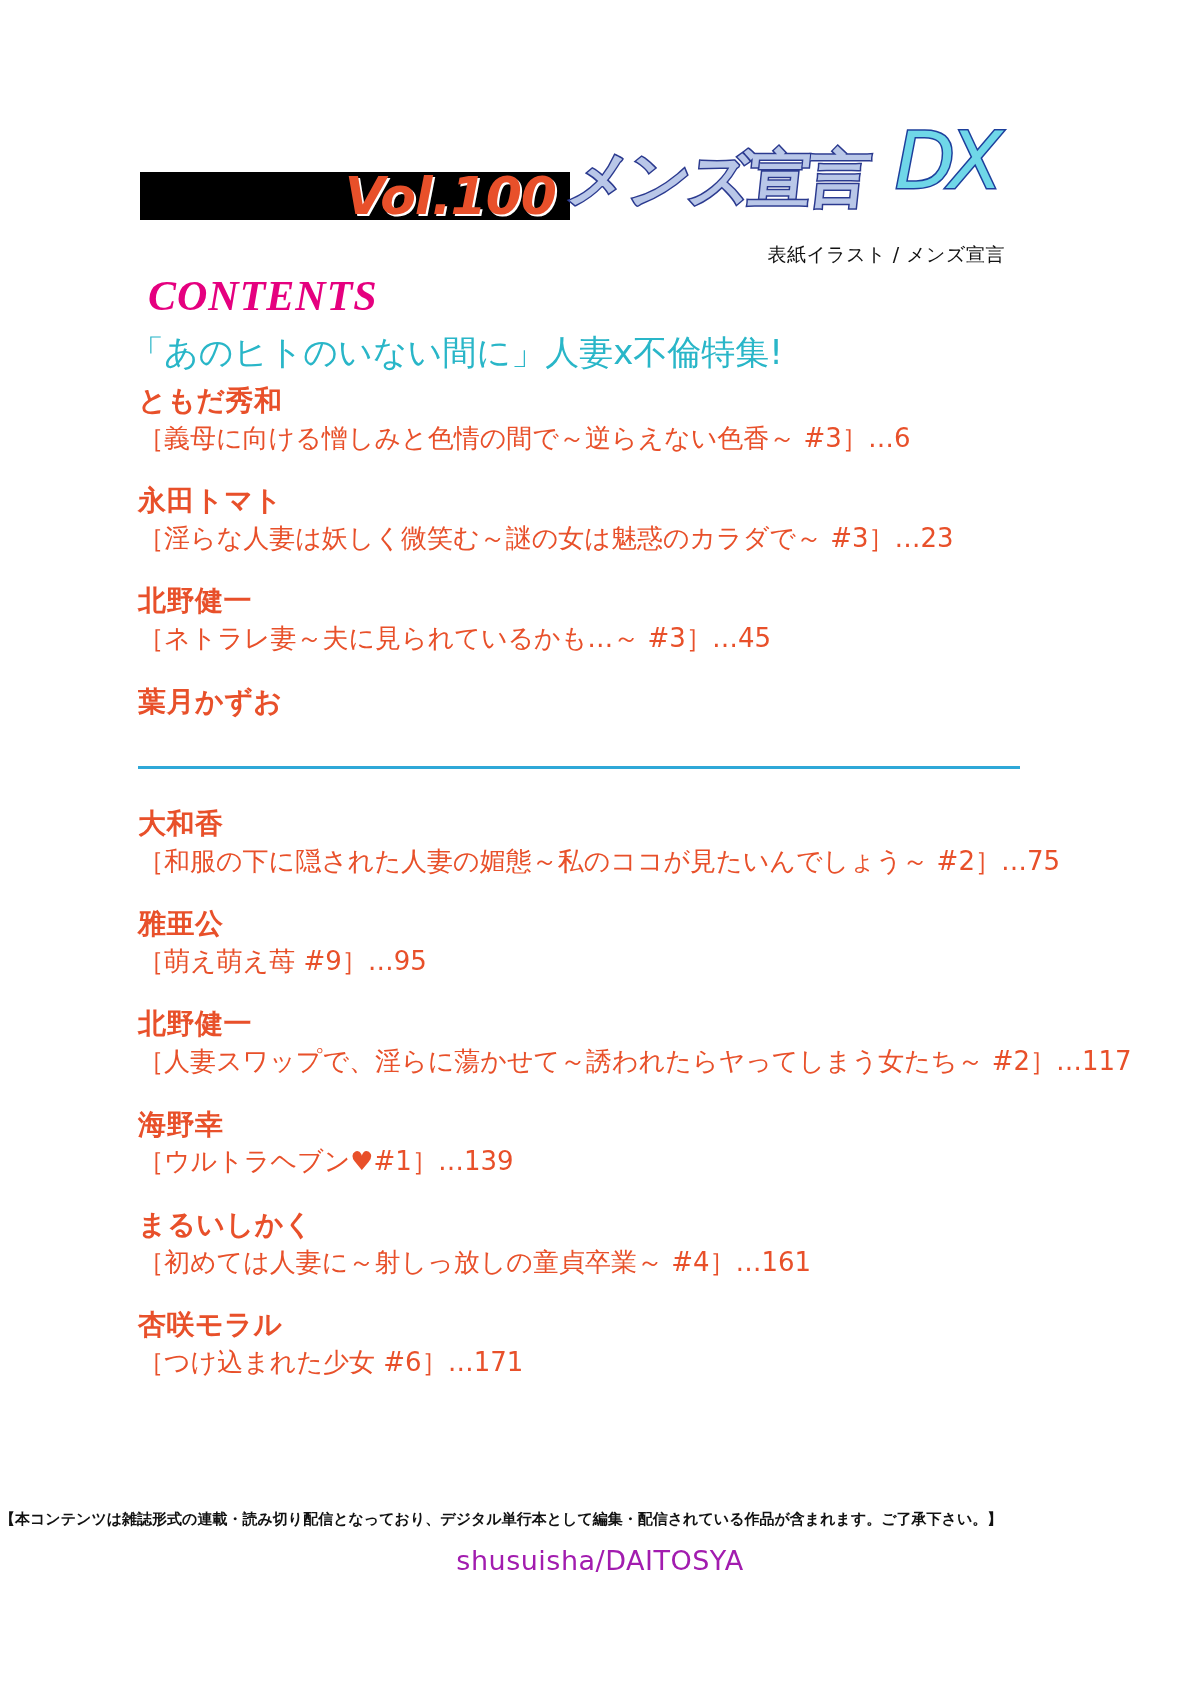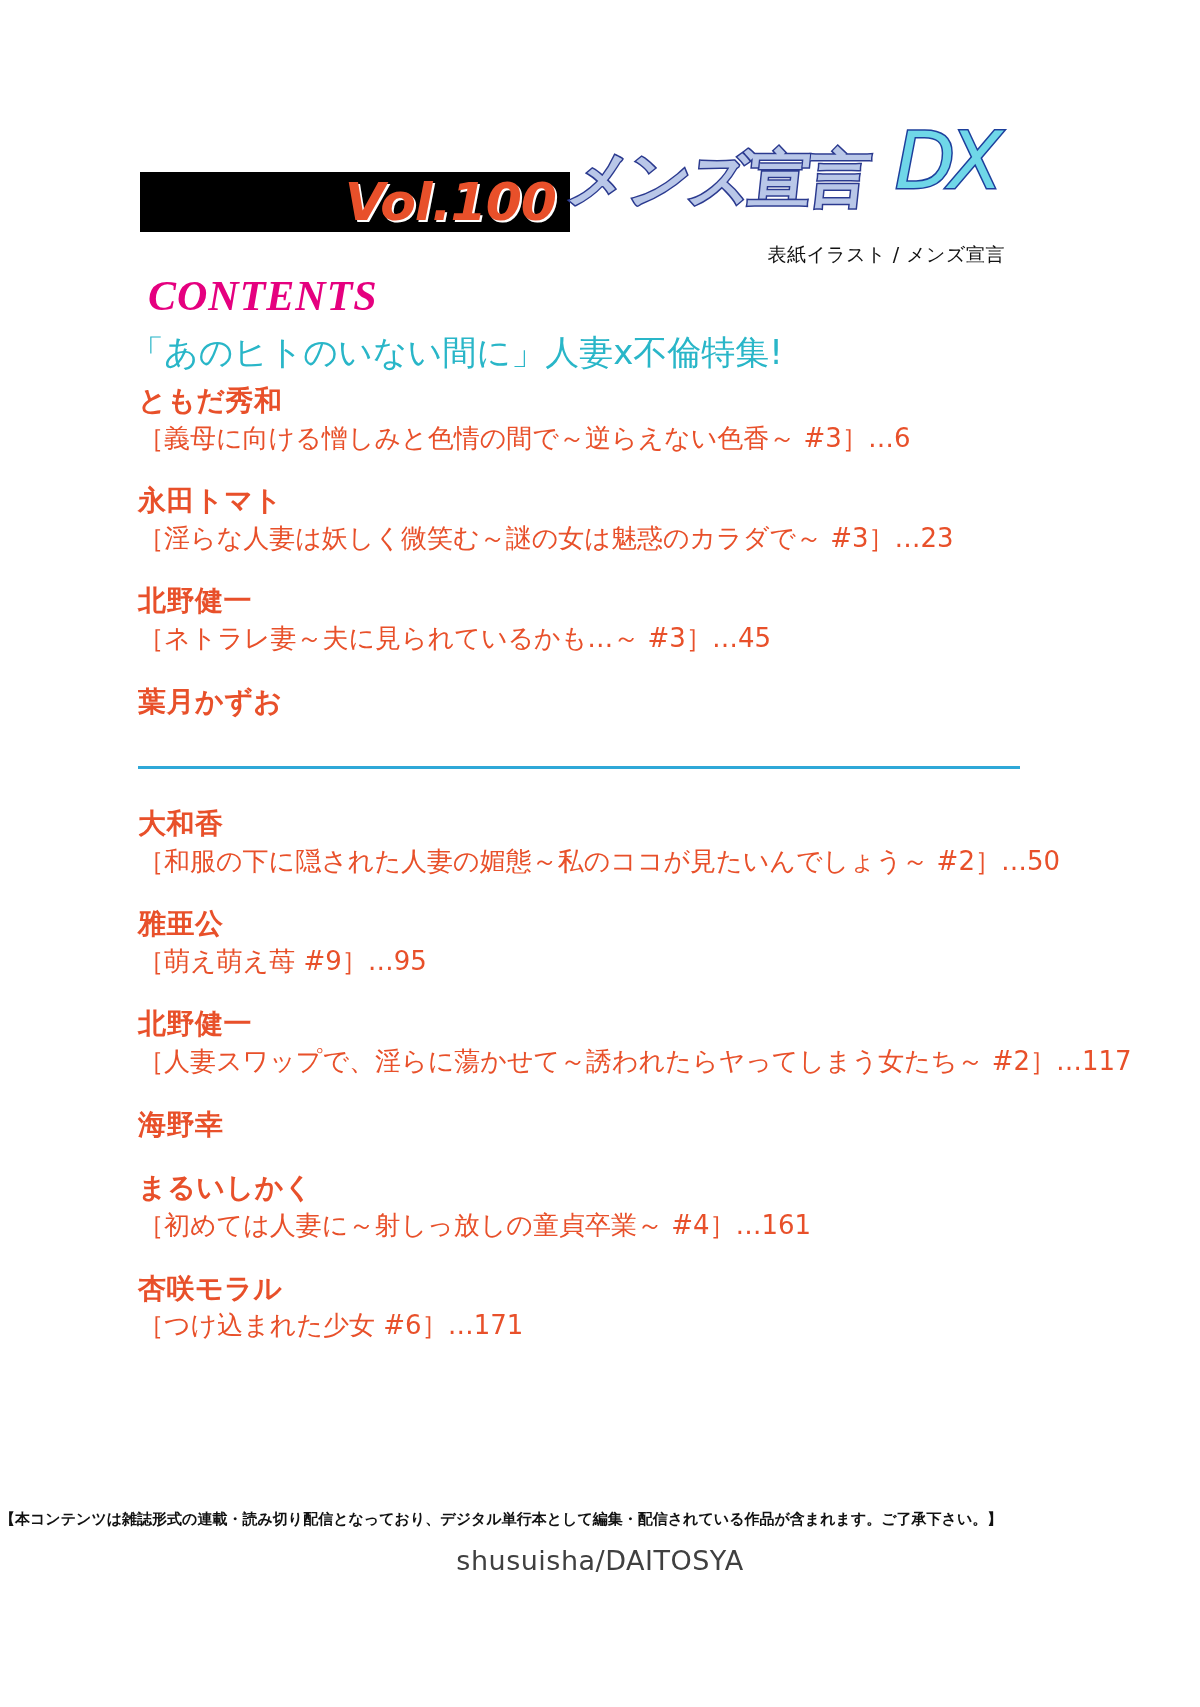--- a/index.html
+++ b/index.html
@@ -21,21 +21,21 @@
     top: 110px;
     left: 0;
     width: 1200px;
     height: 150px;
   }
   .vol-bar {
     position: absolute;
     left: 140px;
     top: 62px;
     width: 430px;
-    height: 60px;
+    height: 48px;
     background: #000000;
     display: flex;
     align-items: center;
     justify-content: flex-end;
     padding-right: 14px;
     box-sizing: border-box;
   }
   .vol-text {
     color: #e8502a;
     font-size: 52px;
@@ -157,21 +157,21 @@
     font-weight: bold;
     letter-spacing: 0px;
   }
   .publisher {
     position: absolute;
     left: 0;
     top: 1545px;
     width: 1200px;
     text-align: center;
     font-size: 27px;
-    color: #404040;
+    color: #a21caf;
     letter-spacing: 0.5px;
   }
 </style>
 </head>
 <body>
 
 <div class="masthead">
   <div class="vol-bar">
     <span class="vol-text">Vol.100</span>
   </div>
@@ -201,32 +201,33 @@
   <div class="entry">
     <div class="author">葉月かずお</div>
   </div>
 </div>
 
 <div class="divider"></div>
 
 <div class="list group-b">
   <div class="entry">
     <div class="author">大和香</div>
-    <div class="title">［和服の下に隠された人妻の媚態～私のココが見たいんでしょう～ #2］…50</div>
+    <div class="title">［和服の下に隠された人妻の媚態～私のココが見たいんでしょう～ #2］…75</div>
   </div>
   <div class="entry">
     <div class="author">雅亜公</div>
     <div class="title">［萌え萌え苺 #9］…95</div>
   </div>
   <div class="entry">
     <div class="author">北野健一</div>
     <div class="title">［人妻スワップで、淫らに蕩かせて～誘われたらヤってしまう女たち～ #2］…117</div>
   </div>
   <div class="entry">
     <div class="author">海野幸</div>
+    <div class="title">［ウルトラヘブン♥#1］…139</div>
   </div>
   <div class="entry">
     <div class="author">まるいしかく</div>
     <div class="title">［初めては人妻に～射しっ放しの童貞卒業～ #4］…161</div>
   </div>
   <div class="entry">
     <div class="author">杏咲モラル</div>
     <div class="title">［つけ込まれた少女 #6］…171</div>
   </div>
 </div>

